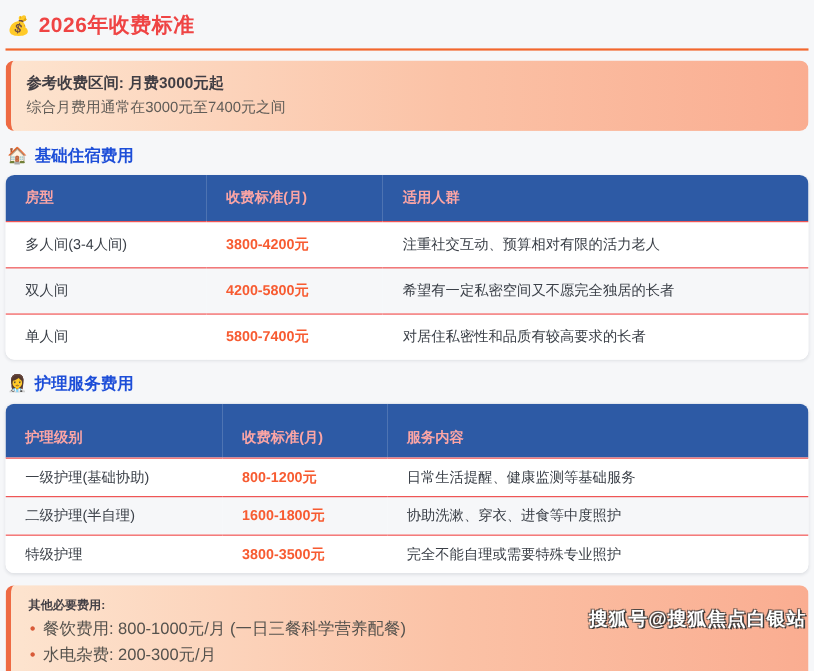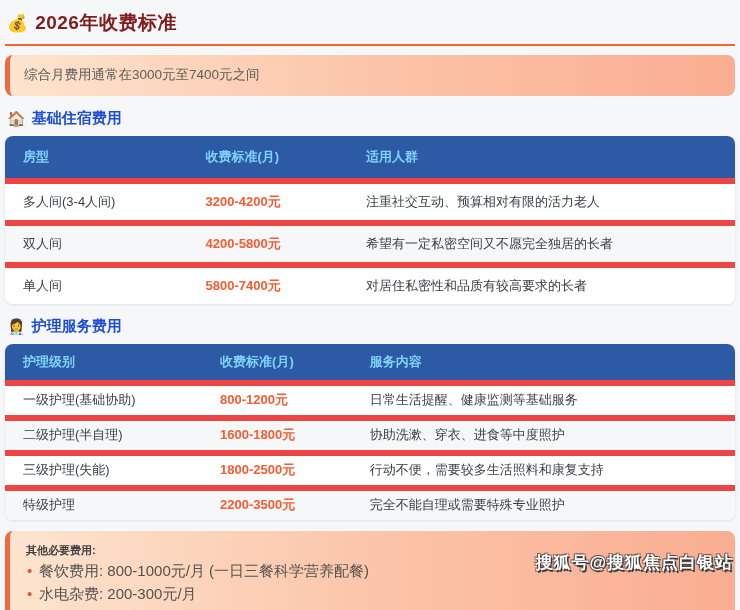--- a/index.html
+++ b/index.html
@@ -13,21 +13,21 @@
   .page { padding: 6px 5px 0 5px; }
 
   
   .page-header {
     display: flex; align-items: center; gap: 7px;
     padding: 4px 2px 8px 2px;
     border-bottom: 2px solid #f2672e;
   }
   .page-header .emoji { font-size: 17px; line-height: 1; }
   .page-title {
-    font-size: 19px; font-weight: bold; color: #7f1d1d;
+    font-size: 19px; font-weight: bold; color: #ef4444;
     letter-spacing: 0.5px;
   }
 
   
   .callout {
     margin-top: 9px;
     background: linear-gradient(90deg, #fde4cf 0%, #fbc2a6 55%, #faad91 100%);
     border-left: 5px solid #ee6a43;
     border-radius: 8px;
     padding: 9px 14px 10px 14px;
@@ -47,33 +47,33 @@
   table {
     width: 100%;
     border-collapse: separate; border-spacing: 0;
     background: #fff;
     border-radius: 8px;
     overflow: hidden;
     box-shadow: 0 1px 3px rgba(30,40,60,0.10);
     table-layout: fixed;
   }
   thead th {
-    background: #2d5aa5; color: #7dd3fc;
+    background: #2d5aa5; color: #fca5a5;
     font-size: 13px; font-weight: bold;
     text-align: left; padding: 12px 10px 12px 18px;
   }
   tbody td {
     font-size: 13px; color: #3b4048;
     text-align: left; padding: 0 10px 0 18px;
-    border-top: 6px solid #ef4444;
+    border-top: 1px solid #ef4444;
     background: #ffffff;
   }
   tbody tr:nth-child(even) td { background: #f6f7f9; }
   .tbl-accommodation tbody td { height: 42px; }
-  .tbl-nursing thead th { padding-top: 9px; padding-bottom: 9px; }
+  .tbl-nursing thead th { padding-top: 22px; padding-bottom: 9px; }
   .tbl-nursing tbody td { height: 35px; }
   td.price { color: #f75b31; font-weight: bold; }
   .tbl-accommodation col.c1 { width: 25%; }
   .tbl-accommodation col.c2 { width: 22%; }
   .tbl-nursing col.c1 { width: 27%; }
   .tbl-nursing col.c2 { width: 20.5%; }
 
   
   .other-fees { margin-top: 11px; padding: 11px 16px; height: 120px; }
   .other-fees .heading { font-size: 11px; font-weight: bold; color: #413e44; line-height: 1.6; }
@@ -99,20 +99,21 @@
 <body>
 
 <div class="page">
 
   <div class="page-header">
     <span class="emoji">💰</span>
     <span class="page-title">2026年收费标准</span>
   </div>
 
   <div class="callout">
+    <div class="strong-line">参考收费区间: 月费3000元起</div>
     <div class="sub-line">综合月费用通常在3000元至7400元之间</div>
   </div>
 
   <div class="section-heading">
     <span class="emoji">🏠</span>
     <span class="txt">基础住宿费用</span>
   </div>
 
   <table class="tbl-accommodation">
     <colgroup>
@@ -123,21 +124,21 @@
     <thead>
       <tr>
         <th>房型</th>
         <th>收费标准(月)</th>
         <th>适用人群</th>
       </tr>
     </thead>
     <tbody>
       <tr>
         <td>多人间(3-4人间)</td>
-        <td class="price">3200-4200元</td>
+        <td class="price">3800-4200元</td>
         <td>注重社交互动、预算相对有限的活力老人</td>
       </tr>
       <tr>
         <td>双人间</td>
         <td class="price">4200-5800元</td>
         <td>希望有一定私密空间又不愿完全独居的长者</td>
       </tr>
       <tr>
         <td>单人间</td>
         <td class="price">5800-7400元</td>
@@ -169,27 +170,22 @@
         <td>一级护理(基础协助)</td>
         <td class="price">800-1200元</td>
         <td>日常生活提醒、健康监测等基础服务</td>
       </tr>
       <tr>
         <td>二级护理(半自理)</td>
         <td class="price">1600-1800元</td>
         <td>协助洗漱、穿衣、进食等中度照护</td>
       </tr>
       <tr>
-        <td>三级护理(失能)</td>
-        <td class="price">1800-2500元</td>
-        <td>行动不便，需要较多生活照料和康复支持</td>
-      </tr>
-      <tr>
         <td>特级护理</td>
-        <td class="price">2200-3500元</td>
+        <td class="price">3800-3500元</td>
         <td>完全不能自理或需要特殊专业照护</td>
       </tr>
     </tbody>
   </table>
 
   <div class="callout other-fees">
     <div class="heading">其他必要费用:</div>
     <ul>
       <li>餐饮费用: 800-1000元/月 (一日三餐科学营养配餐)</li>
       <li>水电杂费: 200-300元/月</li>

